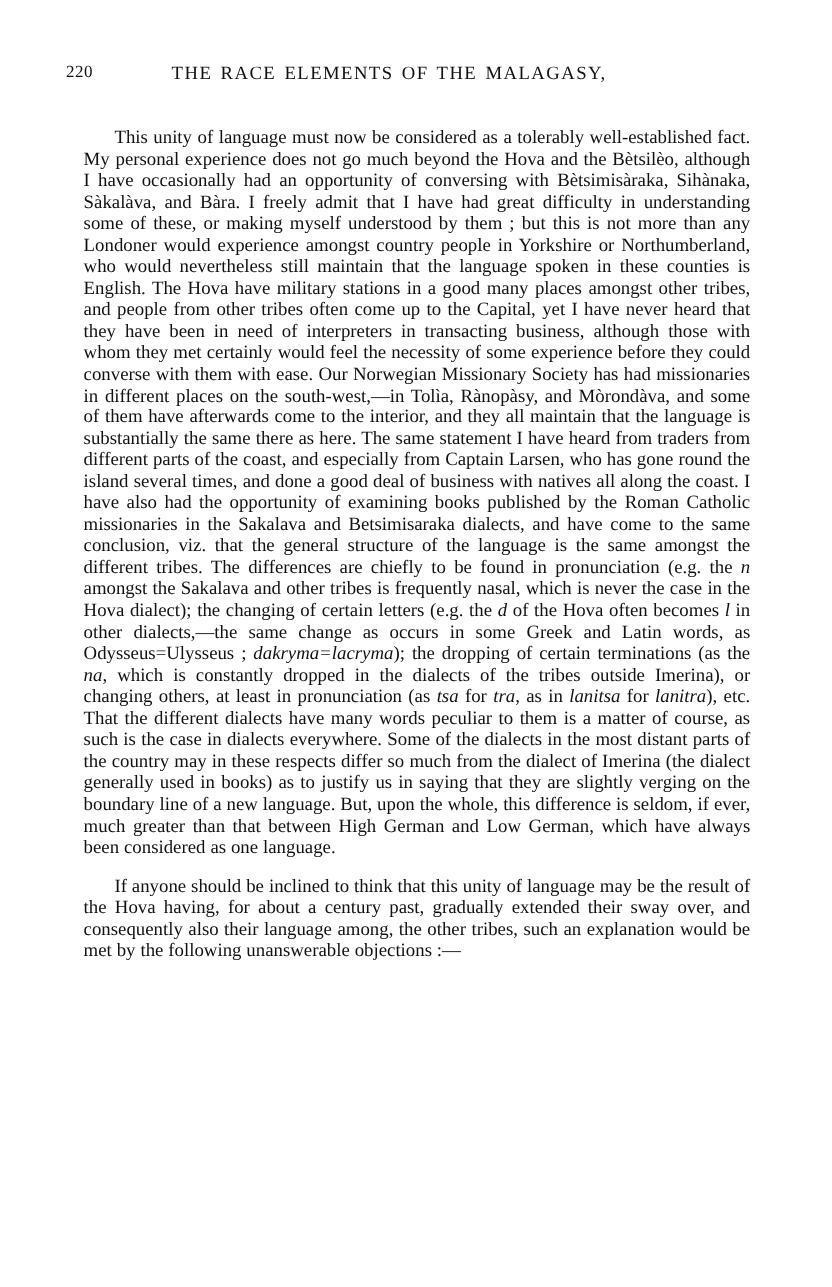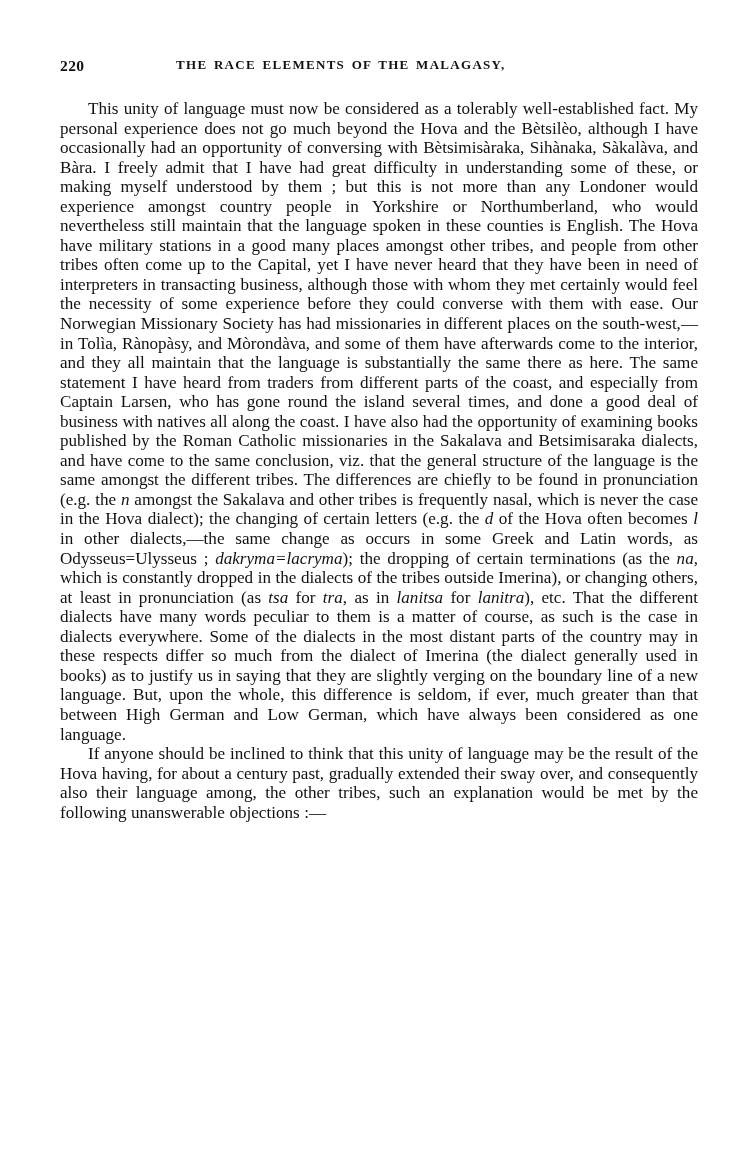--- a/index.html
+++ b/index.html
@@ -29,41 +29,40 @@
     top: 57px;
     width: 638px;
     height: 24px;
     white-space: nowrap;
   }
   .folio {
     position: absolute;
     left: 0;
     top: 0;
     font-size: 15.5px;
-    font-weight: bold;
+    font-weight: normal;
     letter-spacing: 0.4px;
   }
   .head-title {
     position: absolute;
-    left: 116px;
+    left: 96px;
     top: 0;
-    font-size: 13px;
+    font-size: 17px;
     letter-spacing: 1.3px;
     word-spacing: 2px;
     white-space: nowrap;
-    font-weight: bold;
   }
   .body-text {
     position: absolute;
     left: 0;
     top: 99px;
     width: 638px;
   }
   p.para {
-    margin: 0;
+    margin: 16px;
     text-align: justify;
     text-justify: inter-word;
     font-size: 17.1px;
     line-height: 19.55px;
     text-indent: 28px;
     hyphens: none;
     word-spacing: 0.2px;
   }
   i, em {
     font-style: italic;

